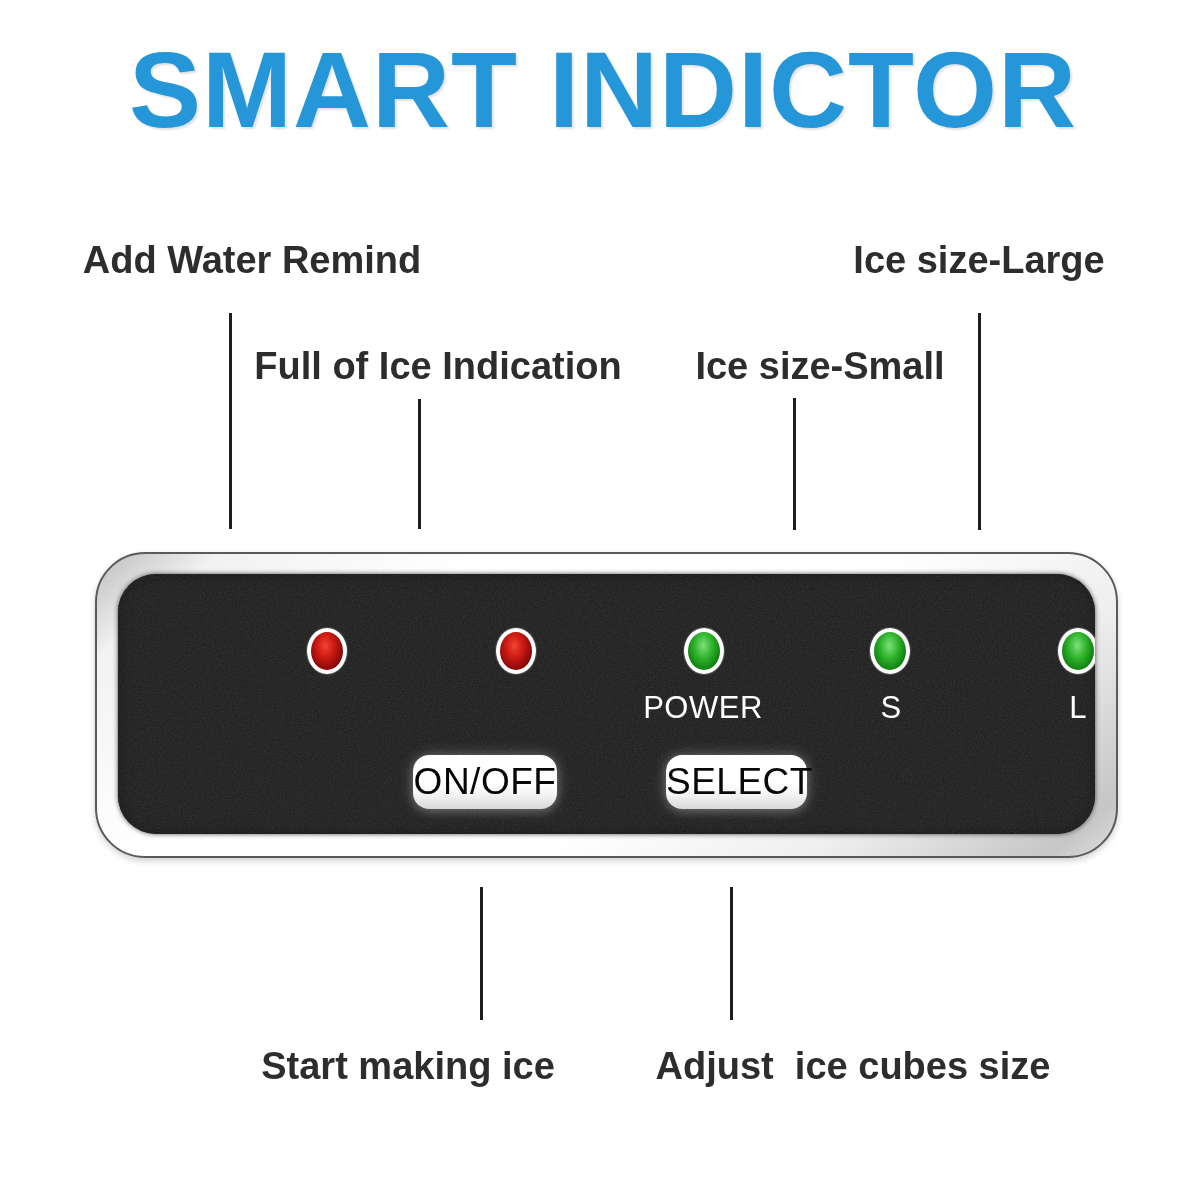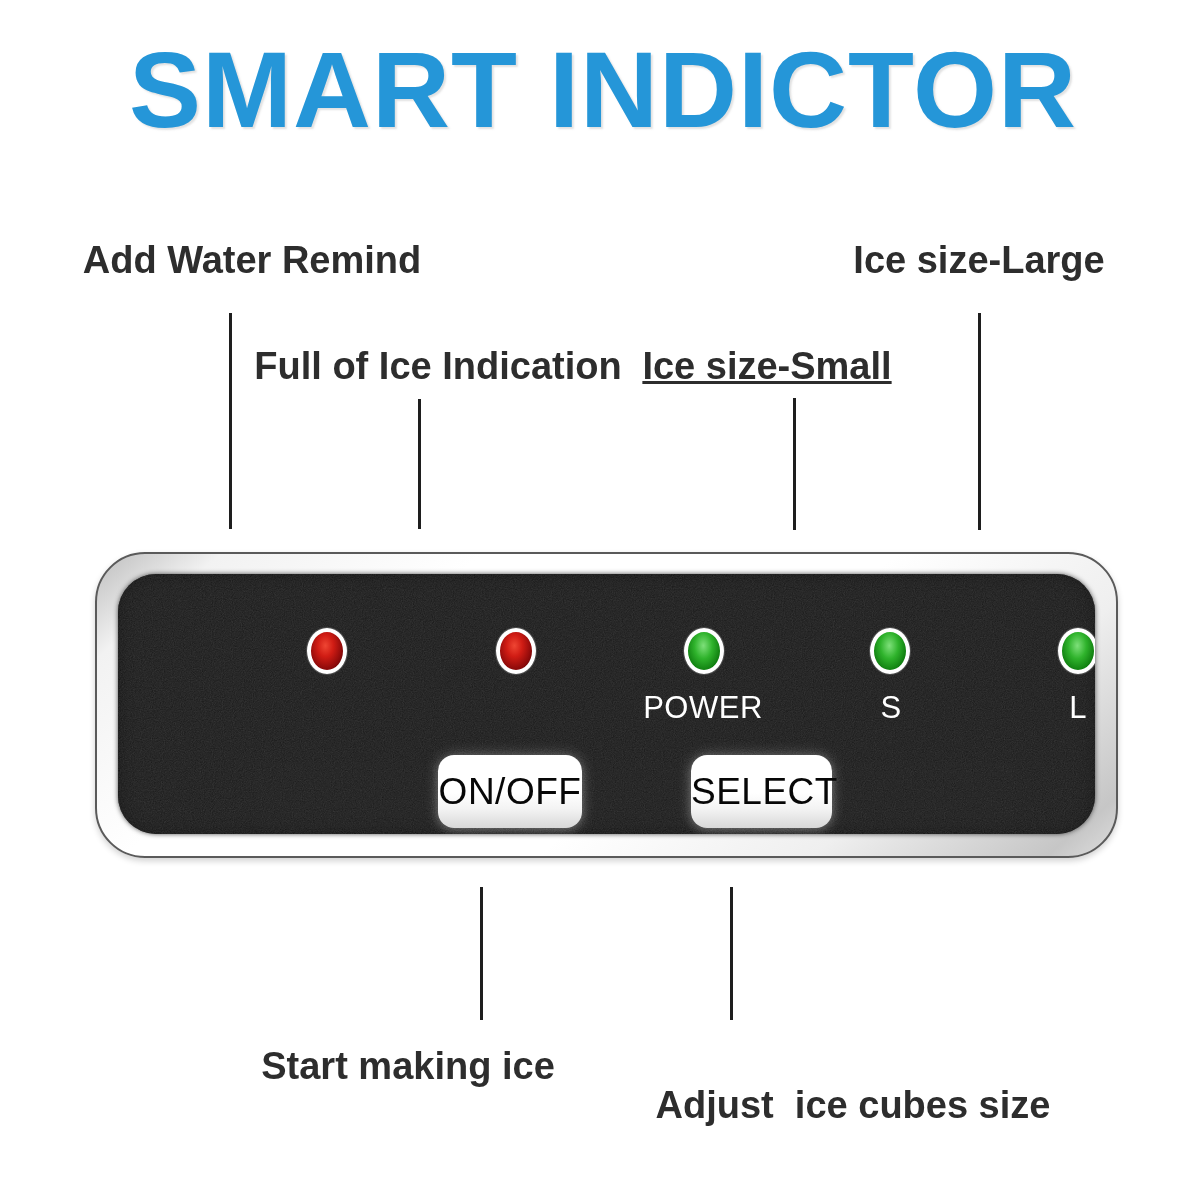--- a/index.html
+++ b/index.html
@@ -35,24 +35,24 @@
     width: 420px;
     text-align: center;
     font-size: 38px;
     line-height: 40px;
     font-weight: 700;
     color: #2d2d2d;
     white-space: pre;
   }
   .co-add-water { left: 42px;  top: 240px; }
   .co-ice-full  { left: 228px; top: 346px; }
-  .co-ice-small { left: 557px; top: 346px; text-decoration: underline; }
+  .co-ice-small { left: 610px; top: 346px; }
   .co-ice-large { left: 769px; top: 240px; }
   .co-start     { left: 198px; top: 1046px; }
-  .co-adjust    { left: 643px; top: 1046px; margin-top: 39px; }
+  .co-adjust    { left: 643px; top: 1046px; }
 
   
   .lead {
     position: absolute;
     width: 3px;
     background: #1e1e1e;
   }
   .ln-add-water { left: 229px; top: 313px; height: 216px; }
   .ln-ice-full  { left: 418px; top: 399px; height: 130px; }
   .ln-ice-small { left: 793px; top: 398px; height: 132px; }
@@ -125,33 +125,32 @@
   .lbl-1 { left: 79px; }
   .lbl-2 { left: 268px; }
   .lbl-3 { left: 455px; }
   .lbl-4 { left: 643px; }
   .lbl-5 { left: 830px; }
 
   
   .panel-btn {
     position: absolute;
     top: 181px;
-    height: 73px;
+    height: 54px;
     border: none;
     border-radius: 16px;
     background: linear-gradient(180deg,
       #ffffff 0%, #ffffff 52%, #f3f3f3 74%, #d8d8d8 100%);
     box-shadow: 0 0 14px rgba(255,255,255,0.30), 0 3px 8px rgba(255,255,255,0.14);
     color: #070707;
     font-family: "Liberation Sans", sans-serif;
     font-size: 37px;
     letter-spacing: 0.5px;
     cursor: pointer;
     white-space: nowrap;
-    margin-left: 25px;
   }
   .btn-onoff  { left: 295px; width: 144px; }
   .btn-select { left: 548px; width: 141px; }
 </style>
 </head>
 <body>
 
 <div class="stage">
 
   <div class="title">SMART INDICTOR</div>

